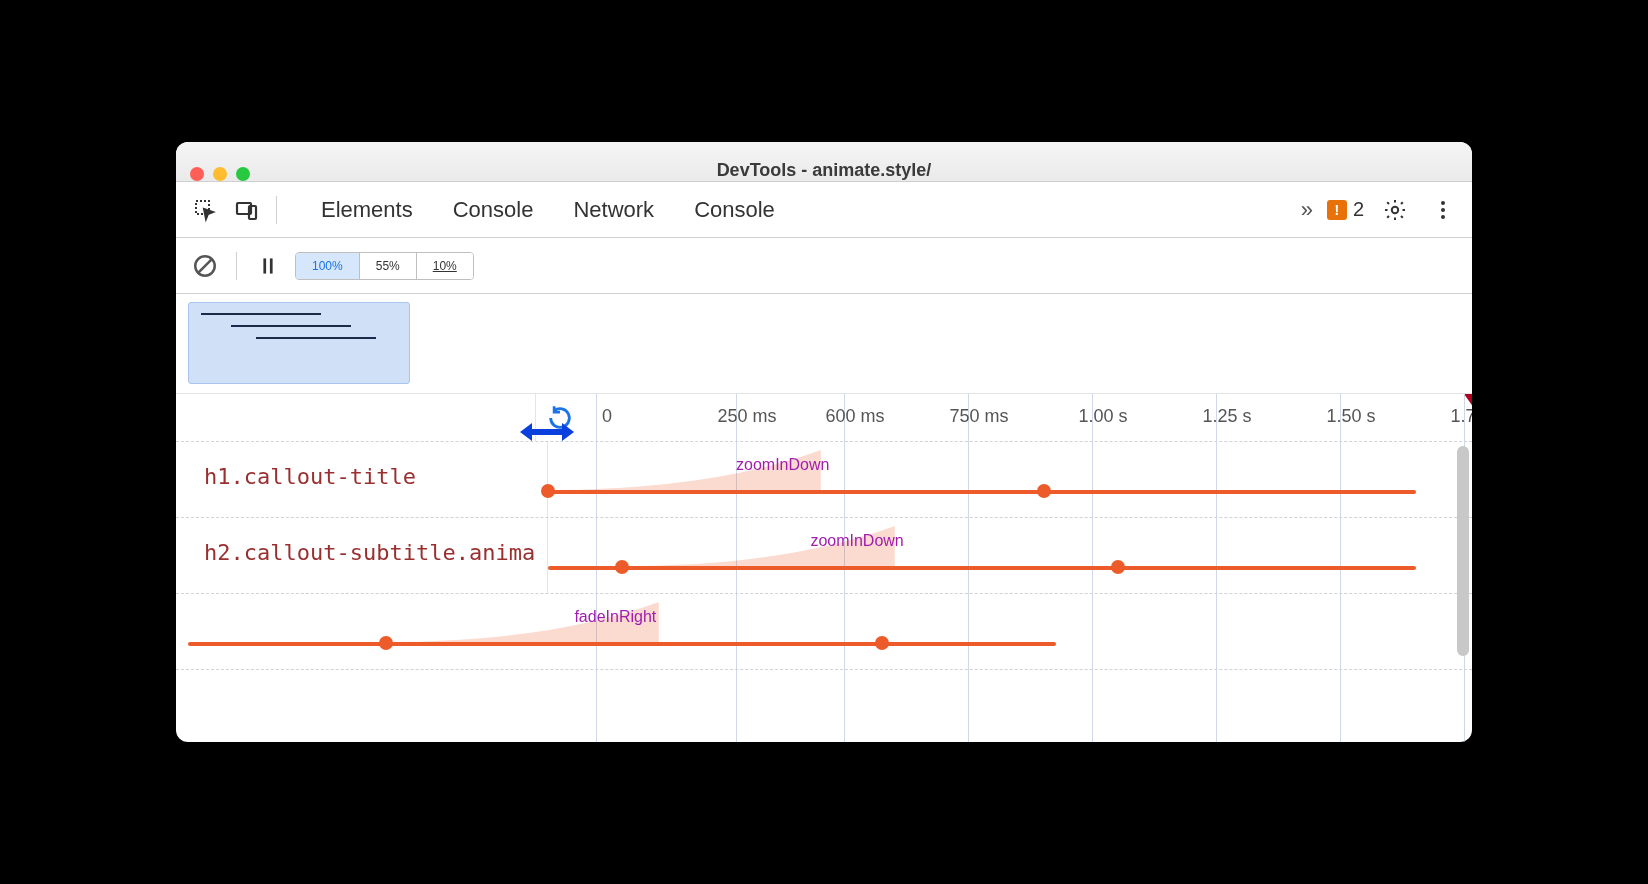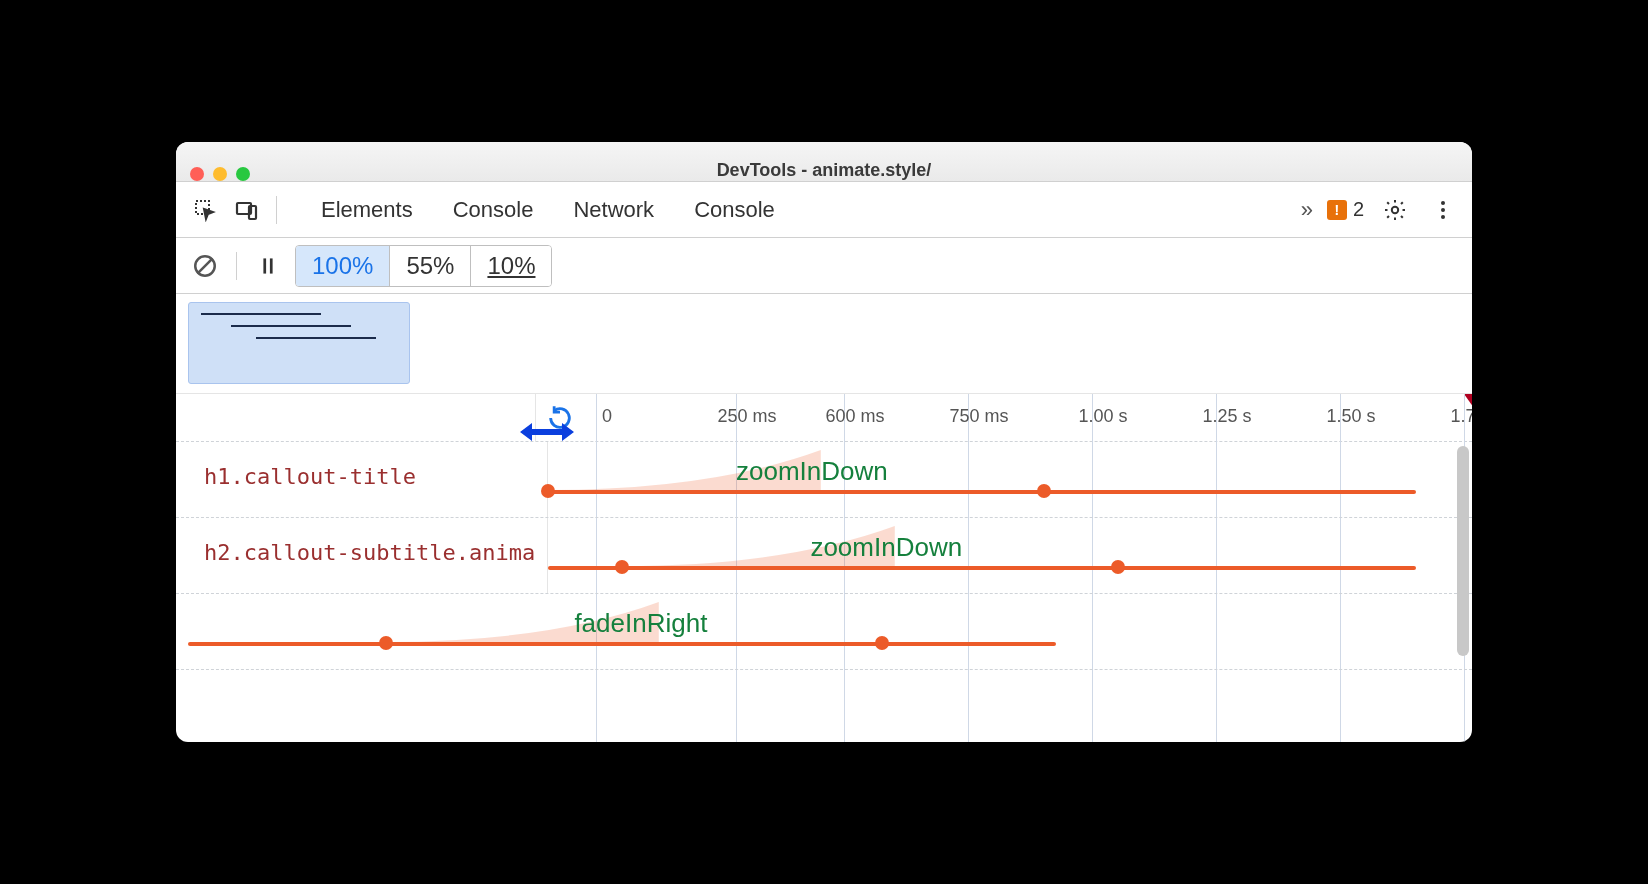--- a/index.html
+++ b/index.html
@@ -66,21 +66,21 @@
   .issues-badge{display:flex;align-items:center;gap:6px;font-size:20px;color:#333;}
   .issues-badge .sq{background:#e8710a;color:#fff;width:20px;height:20px;border-radius:3px;display:flex;align-items:center;justify-content:center;font-size:14px;font-weight:700;}
 
   .controlbar{
     height:56px;border-bottom:1px solid #d0d0d0;
     display:flex;align-items:center;padding:0 12px;gap:10px;
   }
   .ctrl-icon{width:34px;height:34px;display:flex;align-items:center;justify-content:center;color:#555;}
   .ctrl-icon svg{width:26px;height:26px;}
   .speed-group{display:flex;border:1px solid #bfbfbf;border-radius:4px;overflow:hidden;}
-  .speed-btn{padding:6px 16px;font-size:24px;color:#333;border-right:1px solid #bfbfbf;background:#fff;cursor:pointer;}
+  .speed-btn{padding:6px 16px;font-size:12px;color:#333;border-right:1px solid #bfbfbf;background:#fff;cursor:pointer;}
   .speed-btn:last-child{border-right:none;text-decoration:underline;}
   .speed-btn.active{background:#d6e7fb;color:#1a73e8;}
 
   .selection-strip{
     height:100px;border-bottom:1px solid #e5e5e5;padding:8px 12px;
   }
   .anim-group-thumb{
     width:222px;height:82px;background:#cfe0f7;border:1px solid #a9c4ee;border-radius:3px;
     padding:10px 12px;
   }
@@ -104,21 +104,21 @@
     width:360px;flex-shrink:0;padding:22px 16px;
     font-family: ui-monospace,Menlo,Consolas,monospace;
     font-size:22px;color:#9a2f2f;border-right:1px solid #e5e5e5;
     white-space:nowrap;overflow:hidden;
   }
   .row .track{flex:1;position:relative;padding-left:60px;}
 
   .bar{position:absolute;height:4px;background:#ec5b29;top:48px;border-radius:2px;}
   .dot{position:absolute;width:14px;height:14px;background:#ec5b29;border-radius:50%;top:42px;transform:translateX(-50%);}
   .easing{position:absolute;top:8px;height:40px;fill:rgba(236,91,41,0.22);}
-  .animname{position:absolute;top:14px;font-size:26px;color:#15803d;}
+  .animname{position:absolute;top:14px;font-size:16px;color:#a21caf;}
   .arrow-handle{position:absolute;top:-22px;left:56px;color:#0b3fde;}
   .arrow-handle svg{width:58px;height:24px;}
   .red-marker{position:absolute;right:-2px;top:0;width:0;height:0;border-left:10px solid transparent;border-right:0;border-top:14px solid #b00020;}
 
   .scrollbar{position:absolute;right:3px;top:52px;width:12px;height:210px;background:#c8c8c8;border-radius:6px;}
 </style>
 </head>
 <body>
 
 <div class="window">

